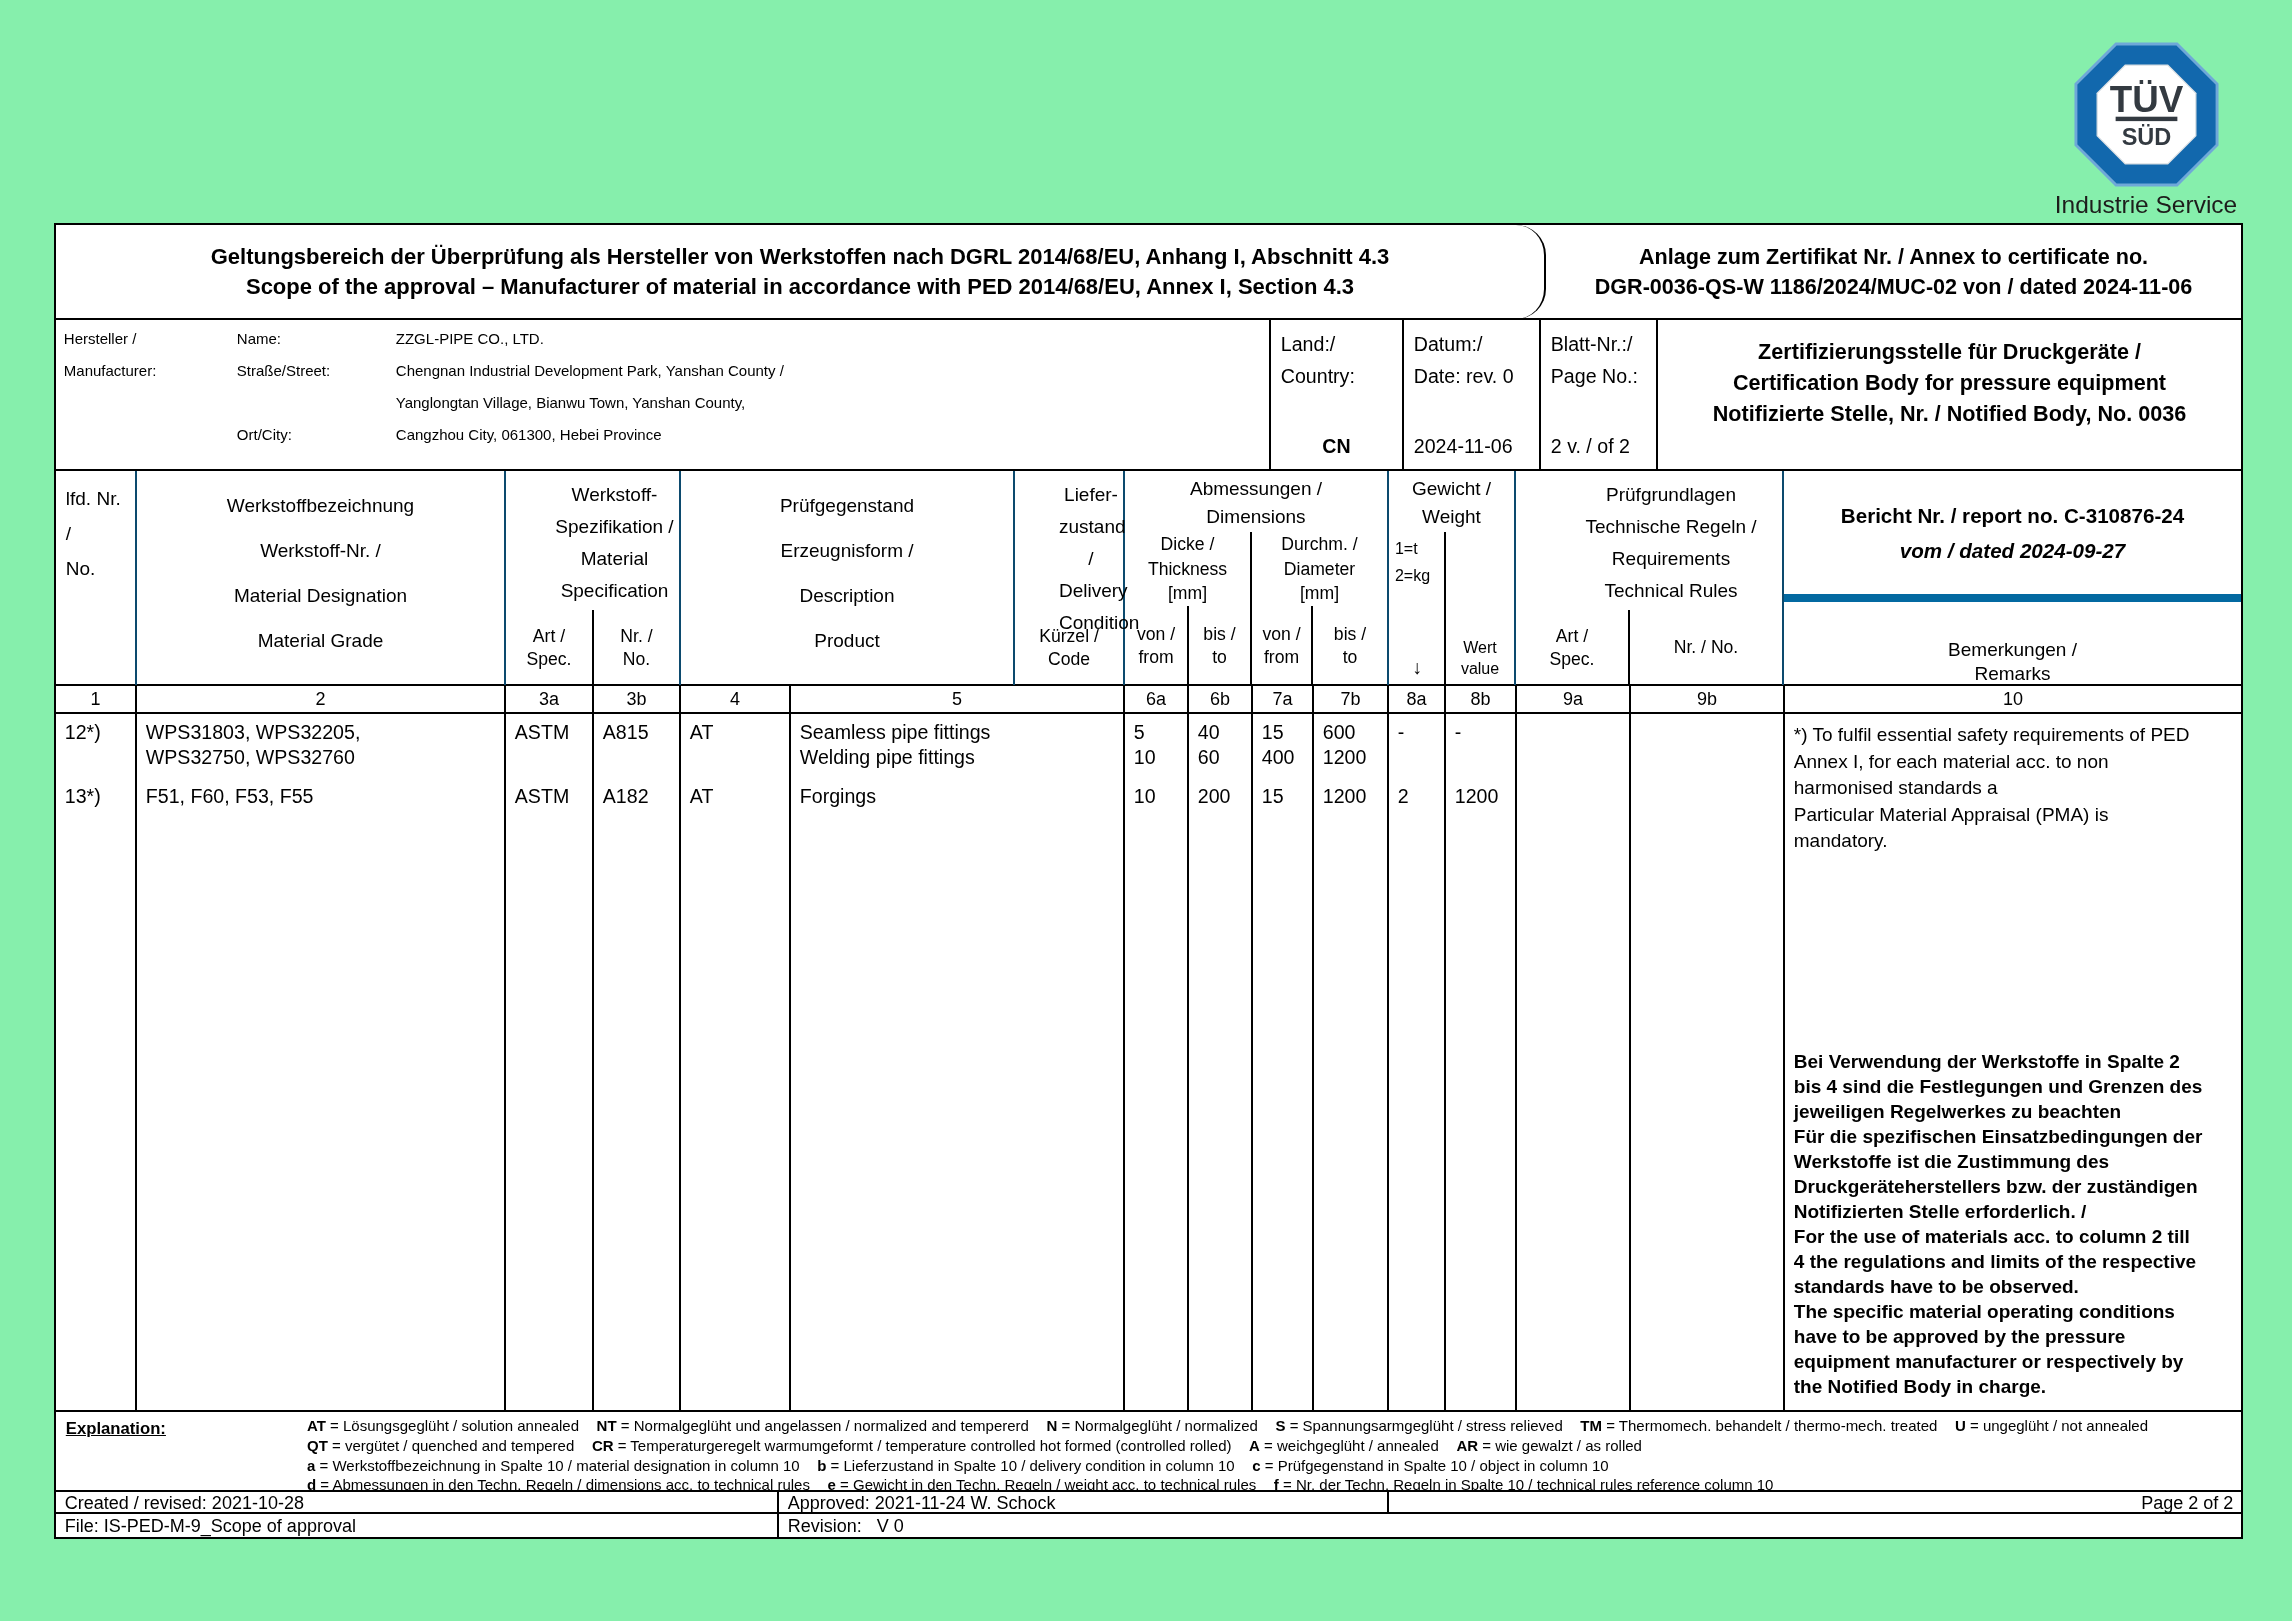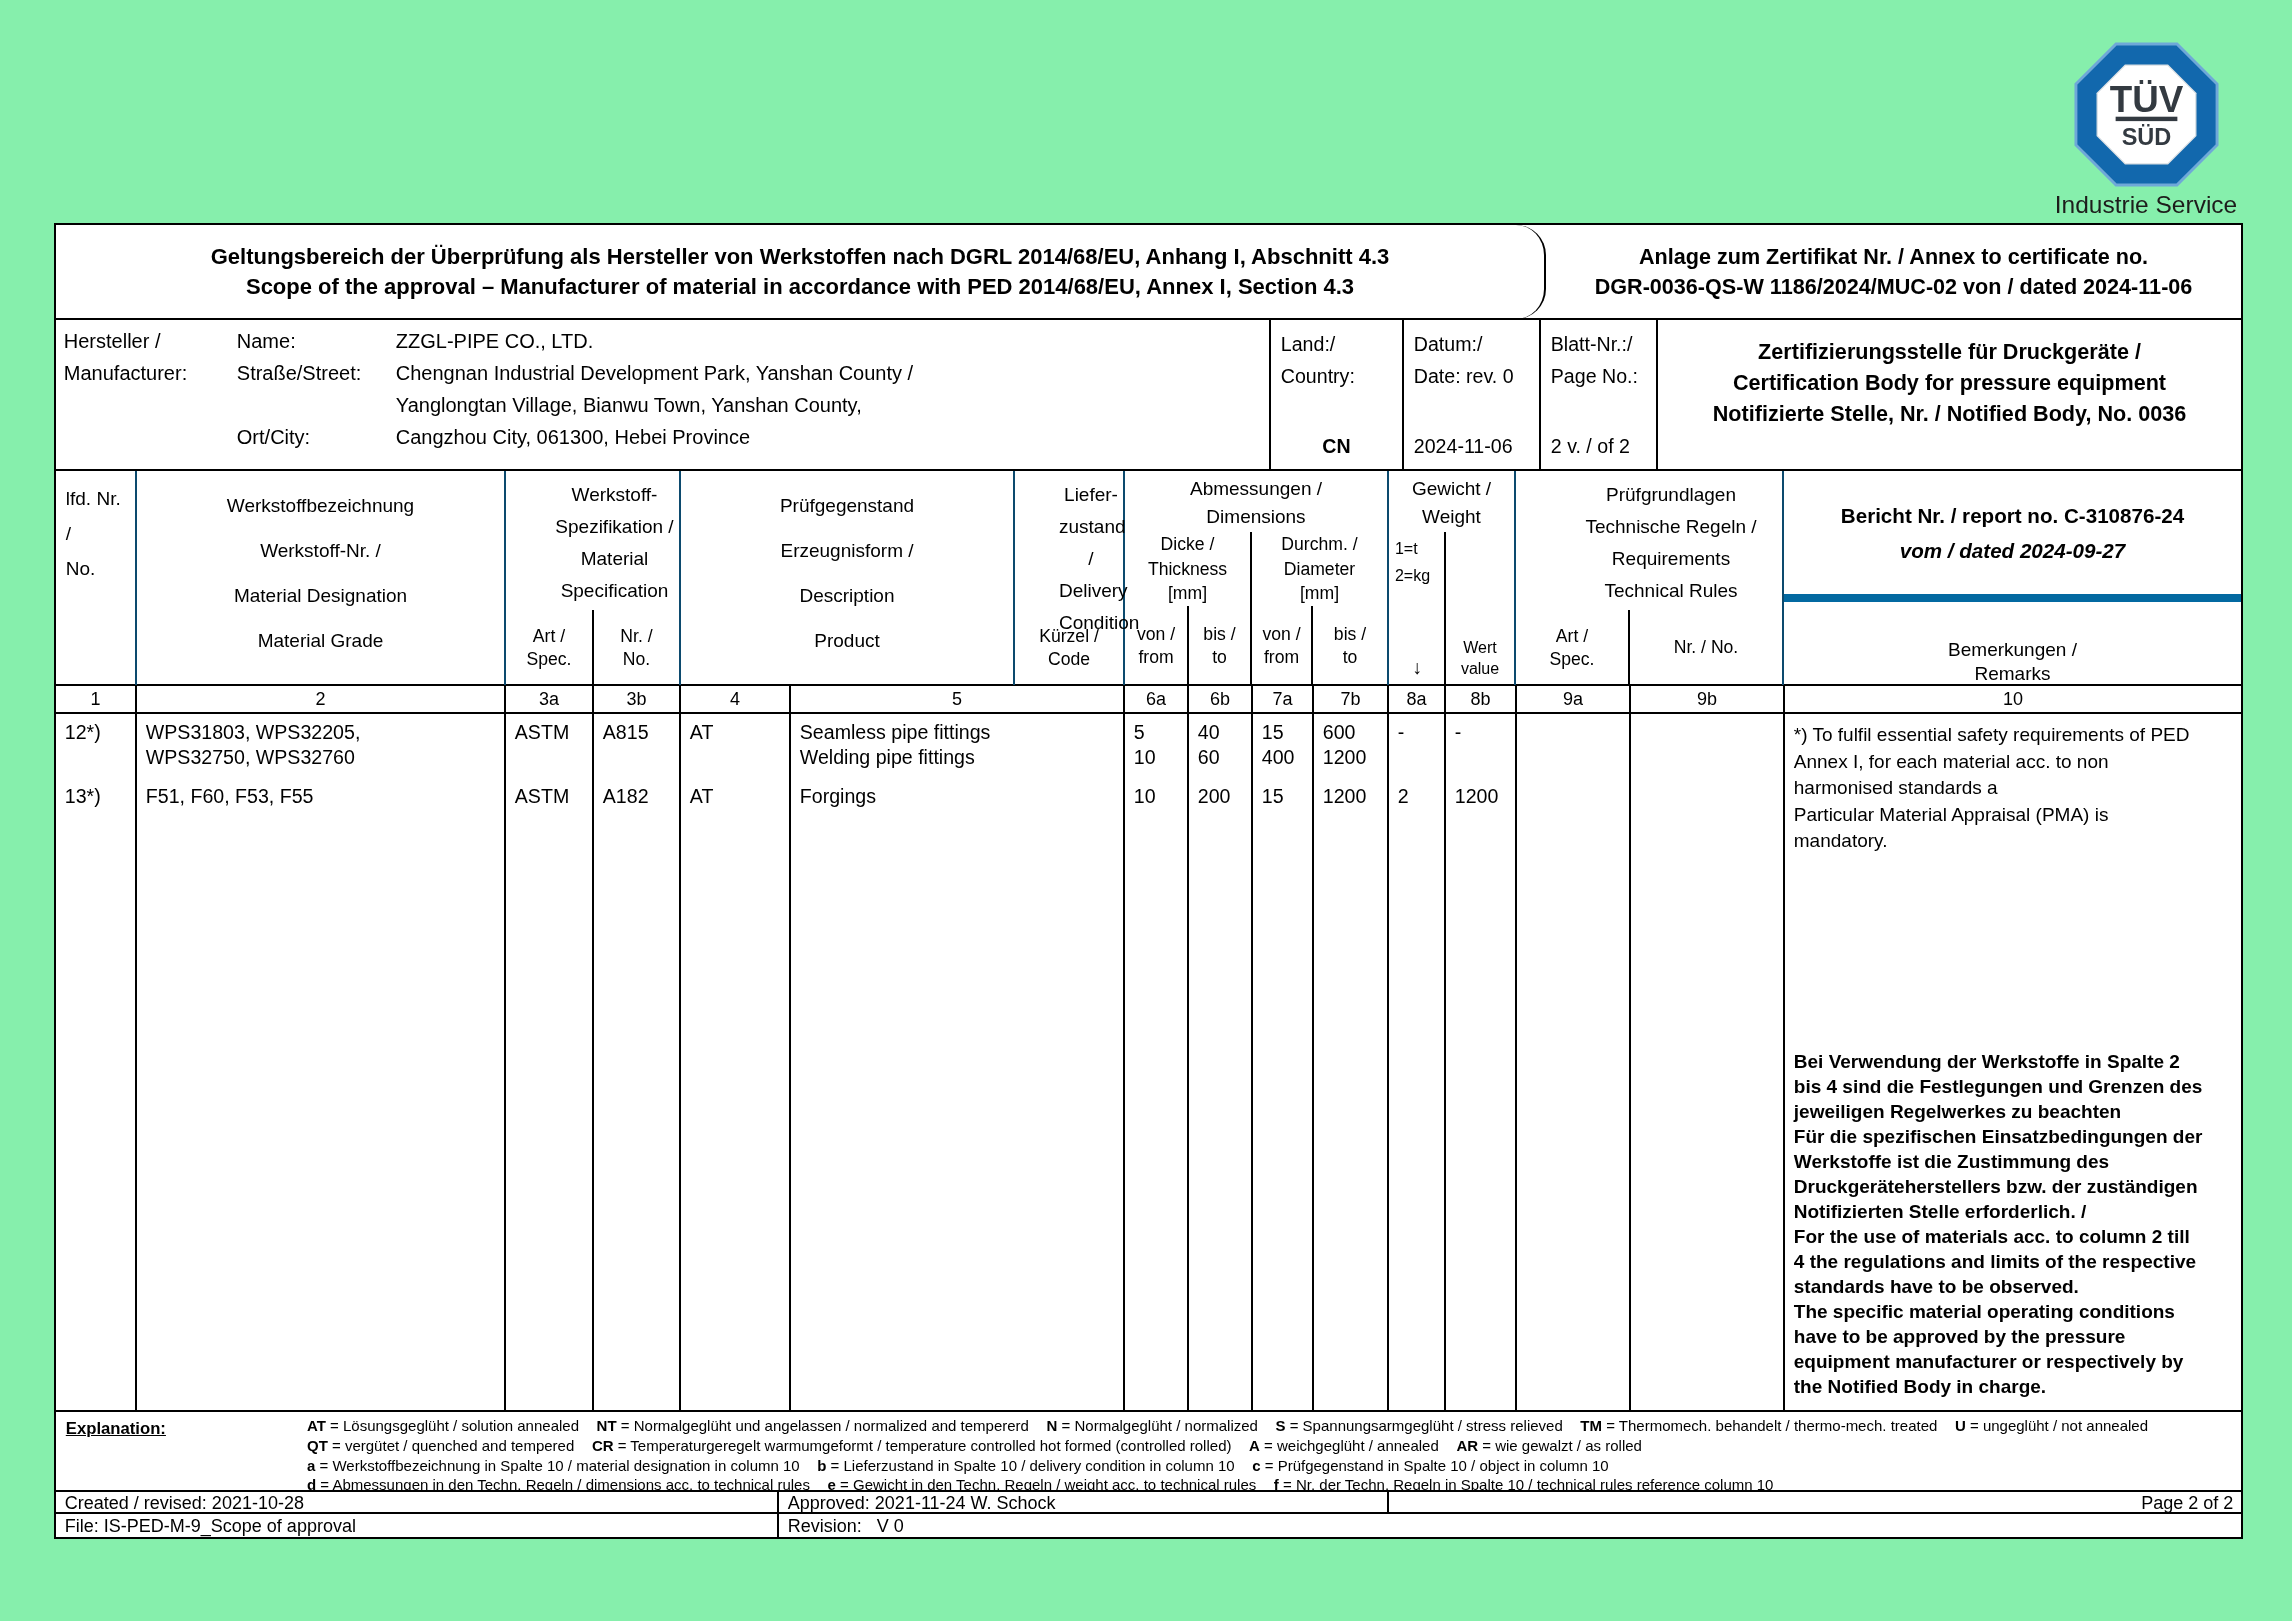--- a/index.html
+++ b/index.html
@@ -20,21 +20,21 @@
   
   .hdr { display:flex; height:98px; }
   .hdr-left { width:1490px; border-right:2.9px solid #000; display:flex; flex-direction:column;
               justify-content:center; text-align:center; font-weight:bold; font-size:22px; line-height:30px;border-radius:30px; }
   .hdr-right { flex:1; display:flex; flex-direction:column; justify-content:center; text-align:center;
                font-weight:bold; font-size:21.6px; line-height:30px; padding:0 3.9px; }
 
   
   .mfr { display:flex; height:154px; }
   .mfr-main { width:1215px; border-right:2px solid #000; padding:9.8px 0 0 7.8px;
-              display:grid; grid-template-columns:173px 159px 1fr; grid-auto-rows:32px; font-size:20px; }
+              display:grid; grid-template-columns:173px 159px 1fr; grid-auto-rows:32px; font-size:15px; }
   .mfr-cell { border-right:2px solid #000; padding:7.8px 0 7.8px 9.8px; display:flex; flex-direction:column;
               font-size:19.6px; line-height:32px; }
   .mfr-country { width:133px; } .mfr-date { width:137px; } .mfr-page { width:117px; }
   .mfr-cell .val { margin-top:auto; }
   .mfr-cell .ctr { text-align:center; padding-right:9.8px; }
   .bold { font-weight:bold; }
   .mfr-cert { flex:1; font-weight:bold; text-align:center; font-size:21.6px; line-height:31px; padding-top:15.7px; }
 
   
   .thead { display:flex; height:218px; }

